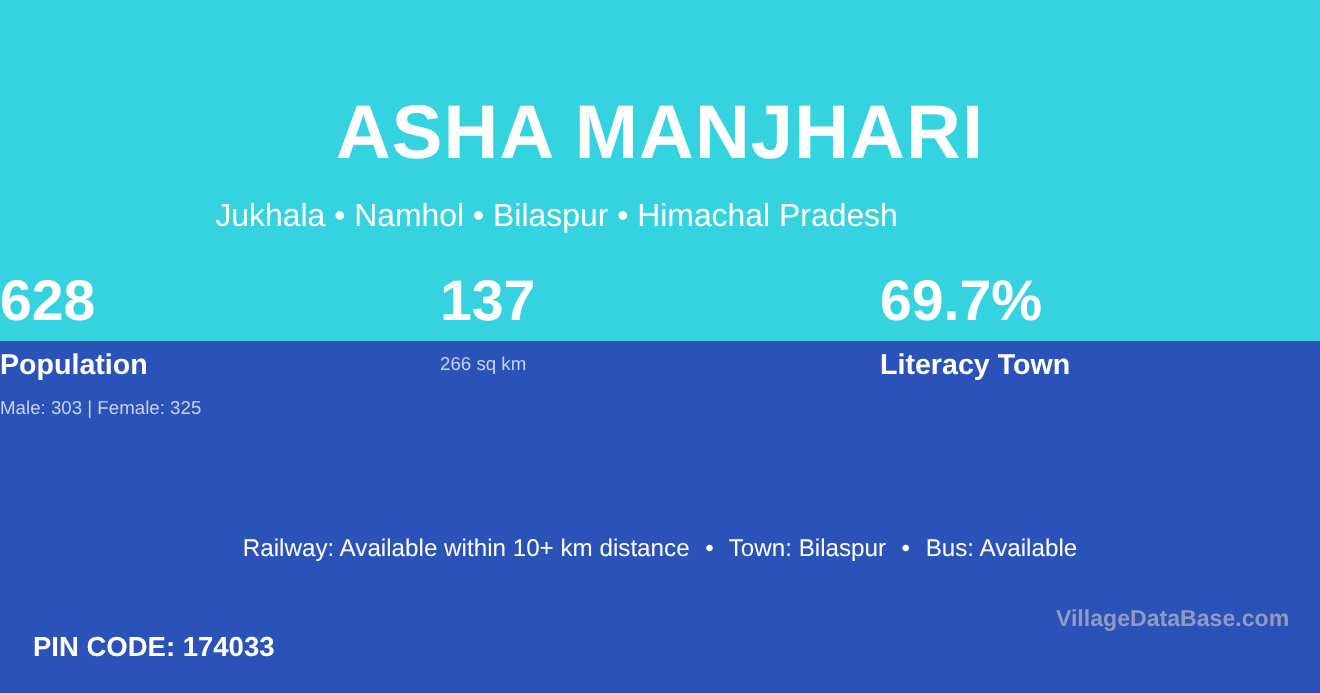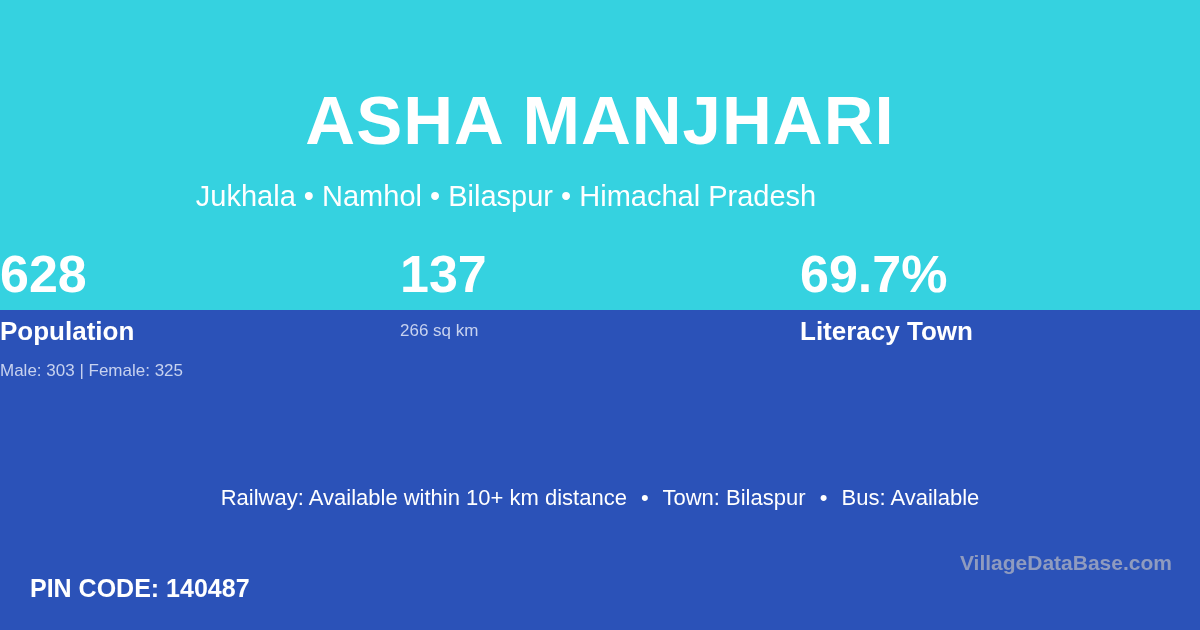--- a/index.html
+++ b/index.html
@@ -146,16 +146,16 @@
   </div>
 
   <div class="facts">
     <span>Railway: Available within 10+ km distance</span>
     <span class="sep">•</span>
     <span>Town: Bilaspur</span>
     <span class="sep">•</span>
     <span>Bus: Available</span>
   </div>
 
-  <div class="pin">PIN CODE: 140487</div>
+  <div class="pin">PIN CODE: 174033</div>
   <div class="brand">VillageDataBase.com</div>
 
 </div>
 
 </body></html>

